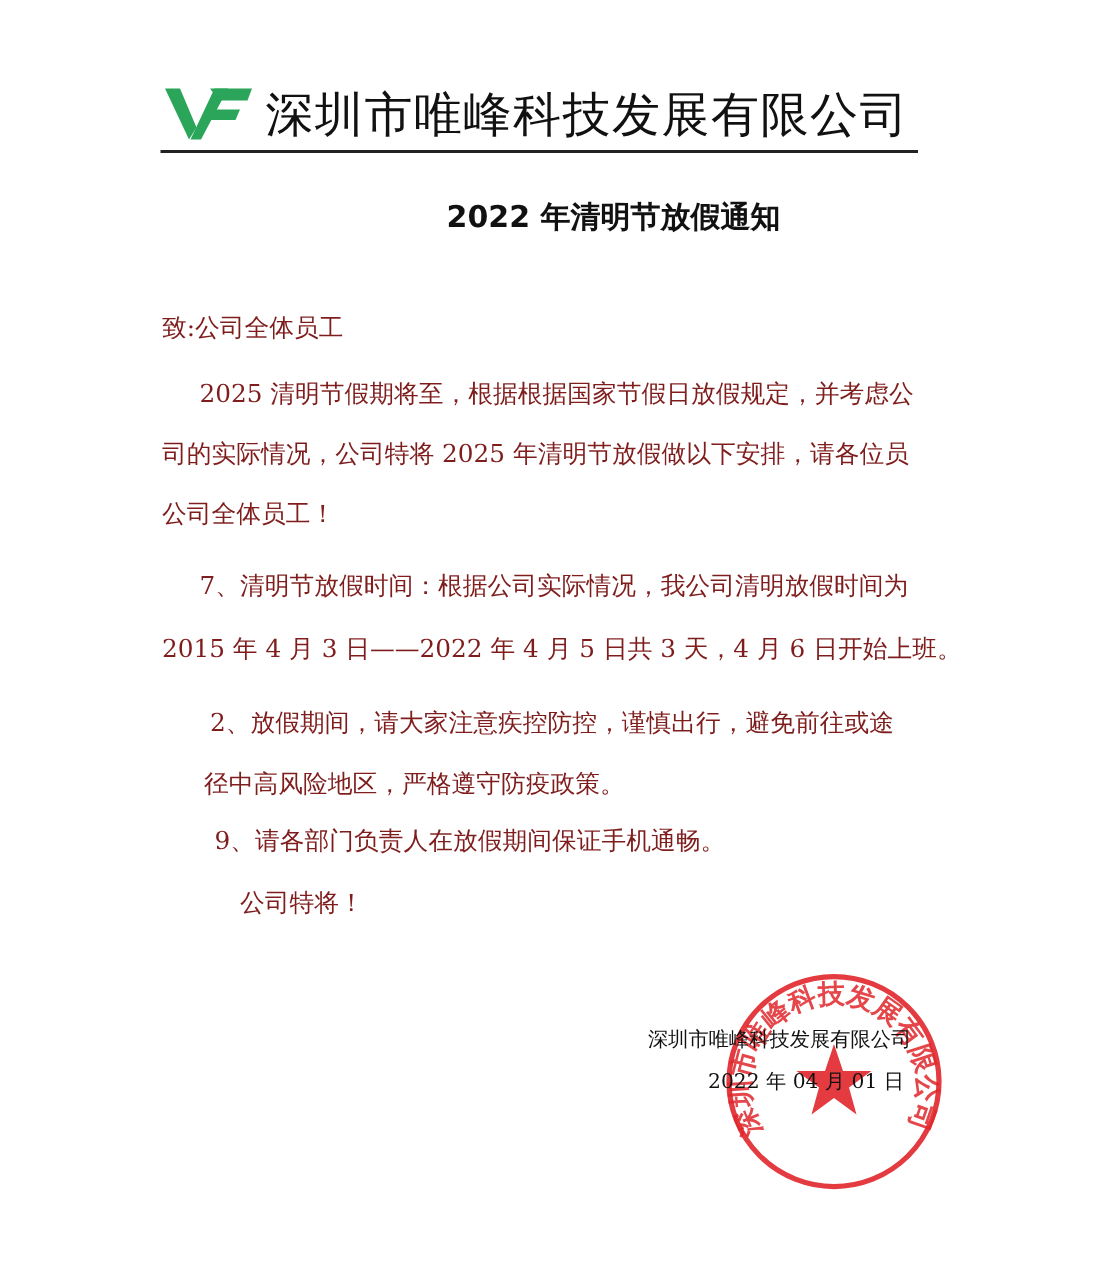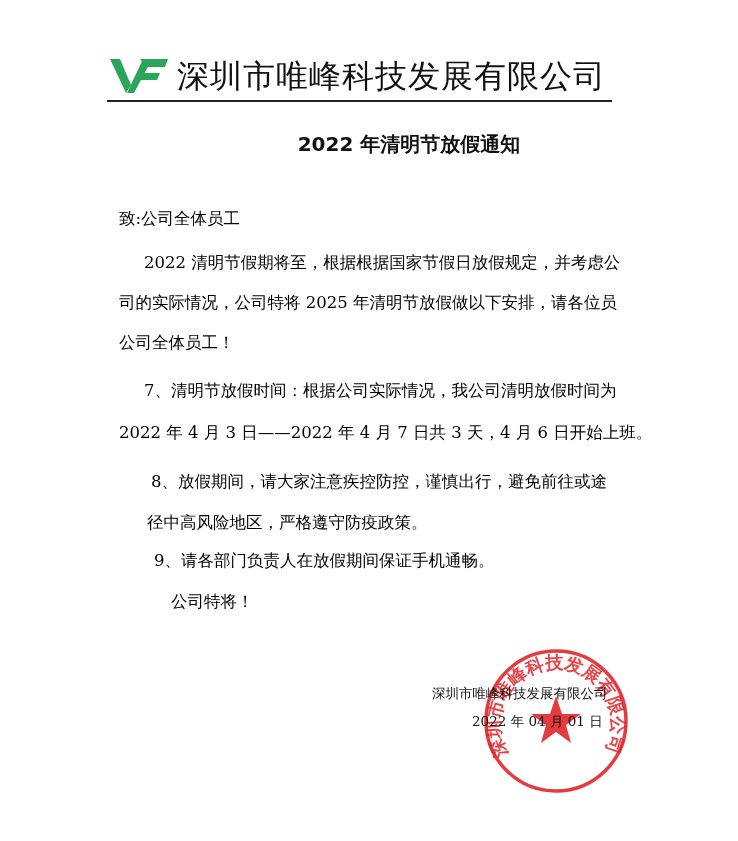--- a/index.html
+++ b/index.html
@@ -3,21 +3,21 @@
 <meta charset="utf-8">
 <style>
   html,body{margin:0;padding:0;background:#fff;}
   body{width:738px;height:841px;position:relative;overflow:hidden;font-family:"DejaVu Serif","Liberation Serif",serif;color:#111;}
   .abs{position:absolute;}
   .header{left:107px;top:52px;width:505px;height:50px;}
   .logo{position:absolute;left:3px;top:5px;width:58px;height:38px;}
   .company{position:absolute;left:70px;top:2px;font-family:"DejaVu Serif",serif;font-size:32px;letter-spacing:1px;color:#111;white-space:nowrap;line-height:44px;}
   .hrule{position:absolute;left:0;top:48px;width:505px;height:2px;background:#222;}
   .title{left:0;width:738px;top:130px;text-align:center;font-family:"DejaVu Sans",sans-serif;font-weight:bold;font-size:20px;line-height:28px;margin-left:40px;}
-  .p{font-size:16.5px;line-height:22px;white-space:nowrap;color:#000000;margin-left:11px;}
+  .p{font-size:16.5px;line-height:22px;white-space:nowrap;color:#7f1d1d;}
   .sig{font-size:13.5px;line-height:18px;white-space:nowrap;color:#111;}
   .stamp{left:483px;top:648px;width:146px;height:146px;}
 </style>
 </head>
 <body>
 
 <div class="abs header">
   <svg class="logo" viewBox="0 0 58 38">
     <polygon points="0,2 10,2 21,28 16,36" fill="#2aa55a"></polygon>
     <polygon points="17,36 33,2 42,2 24,36" fill="#2aa55a"></polygon>
@@ -25,28 +25,28 @@
     <polygon points="33,16 50,16 47,23 30,23" fill="#2aa55a"></polygon>
   </svg>
   <div class="company">深圳市唯峰科技发展有限公司</div>
   <div class="hrule"></div>
 </div>
 
 <div class="abs title">2022 年清明节放假通知</div>
 
 <div class="abs p" style="left:108px;top:208px;">致:公司全体员工</div>
 
-<div class="abs p" style="left:133px;top:252px;">2022 清明节假期将至，根据根据国家节假日放假规定，并考虑公</div>
+<div class="abs p" style="left:133px;top:252px;">2025 清明节假期将至，根据根据国家节假日放假规定，并考虑公</div>
 <div class="abs p" style="left:108px;top:292px;">司的实际情况，公司特将 2025 年清明节放假做以下安排，请各位员</div>
 <div class="abs p" style="left:108px;top:332px;">公司全体员工！</div>
 
 <div class="abs p" style="left:133px;top:380px;">7、清明节放假时间：根据公司实际情况，我公司清明放假时间为</div>
-<div class="abs p" style="left:108px;top:422px;">2022 年 4 月 3 日——2022 年 4 月 7 日共 3 天，4 月 6 日开始上班。</div>
+<div class="abs p" style="left:108px;top:422px;">2015 年 4 月 3 日——2022 年 4 月 5 日共 3 天，4 月 6 日开始上班。</div>
 
-<div class="abs p" style="left:140px;top:471px;">8、放假期间，请大家注意疾控防控，谨慎出行，避免前往或途</div>
+<div class="abs p" style="left:140px;top:471px;">2、放假期间，请大家注意疾控防控，谨慎出行，避免前往或途</div>
 <div class="abs p" style="left:136px;top:512px;">径中高风险地区，严格遵守防疫政策。</div>
 
 <div class="abs p" style="left:143px;top:550px;">9、请各部门负责人在放假期间保证手机通畅。</div>
 
 <div class="abs p" style="left:160px;top:591px;">公司特将！</div>
 
 <svg class="abs stamp" viewBox="0 0 146 146">
   <defs>
     <path id="arc" d="M 28,110 A 56,56 0 1,1 118,110"></path>
   </defs>

